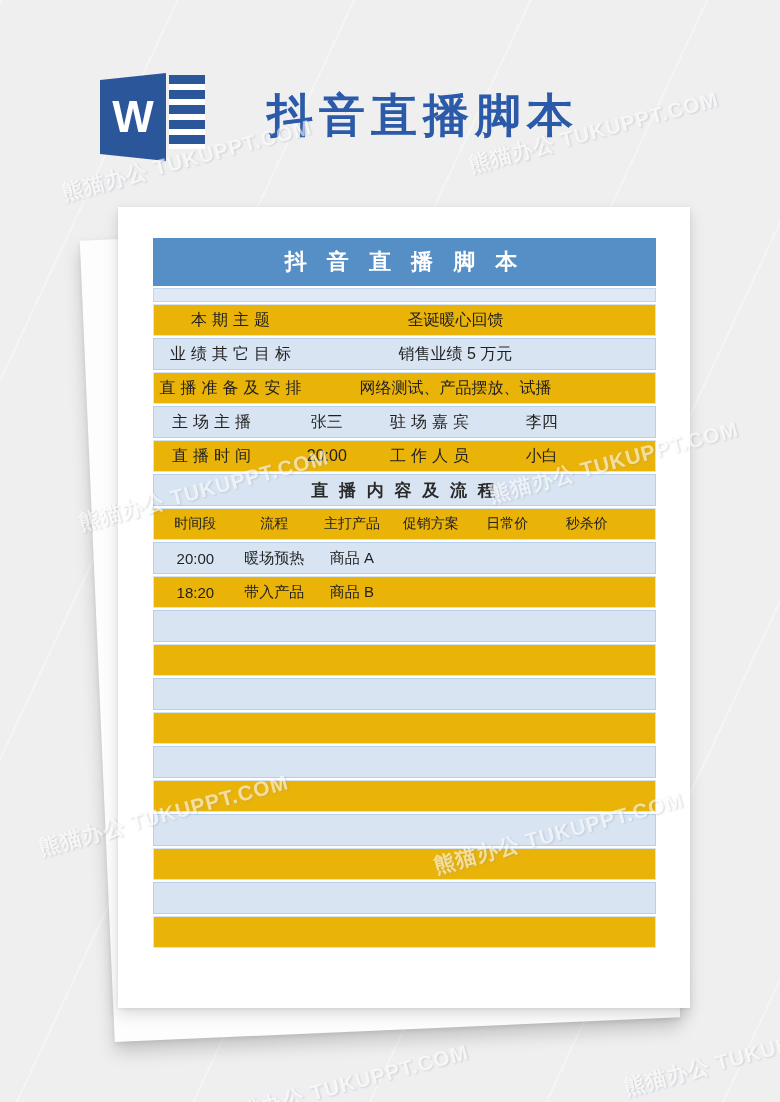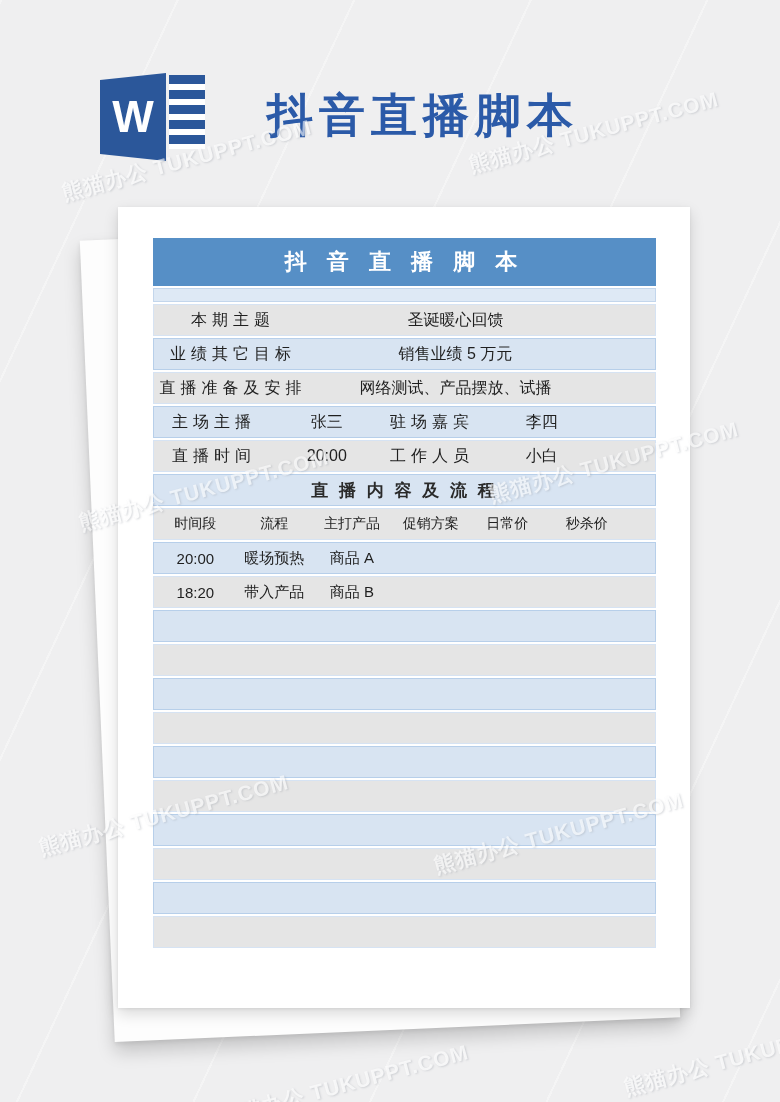--- a/index.html
+++ b/index.html
@@ -55,21 +55,21 @@
     box-sizing:border-box;font-size:16px;color:#1f1f1f;
   }
   .t-row + .t-row{margin-top:2px;}
   .t-row.band{
     height:48px;background:var(--band,#568fc6);border:none;
     justify-content:center;color:#ffffff;font-weight:bold;
     font-size:22px;letter-spacing:7px;
   }
   .t-row.spacer{height:14px;background:var(--spacer,#dee9f5);border:1px solid #c3d6ec;}
   .t-row.shade{background:var(--shade,#d8e4f2);border:1px solid #b7cfea;}
-  .t-row.plain{background:#e5e5e5;border:1px solid #d6e3f3;}
+  .t-row.plain{background:#eab308;border:1px solid #d6e3f3;}
   .t-row.section{justify-content:center;font-weight:bold;font-size:17px;letter-spacing:3px;color:#2a2a2a;}
   .t-cell{
     display:flex;align-items:center;justify-content:center;
     box-sizing:border-box;height:100%;text-align:center;white-space:nowrap;overflow:visible;
   }
   .t-cell.grow{flex:1;}
   .t-cell.lbl{letter-spacing:5px;}
   .t-cell.nudge{padding-right:56px;}
   .t-cell.nudge-sm{padding-right:26px;}
   .t-row.cols-head .t-cell{font-size:14px;color:#222;}

